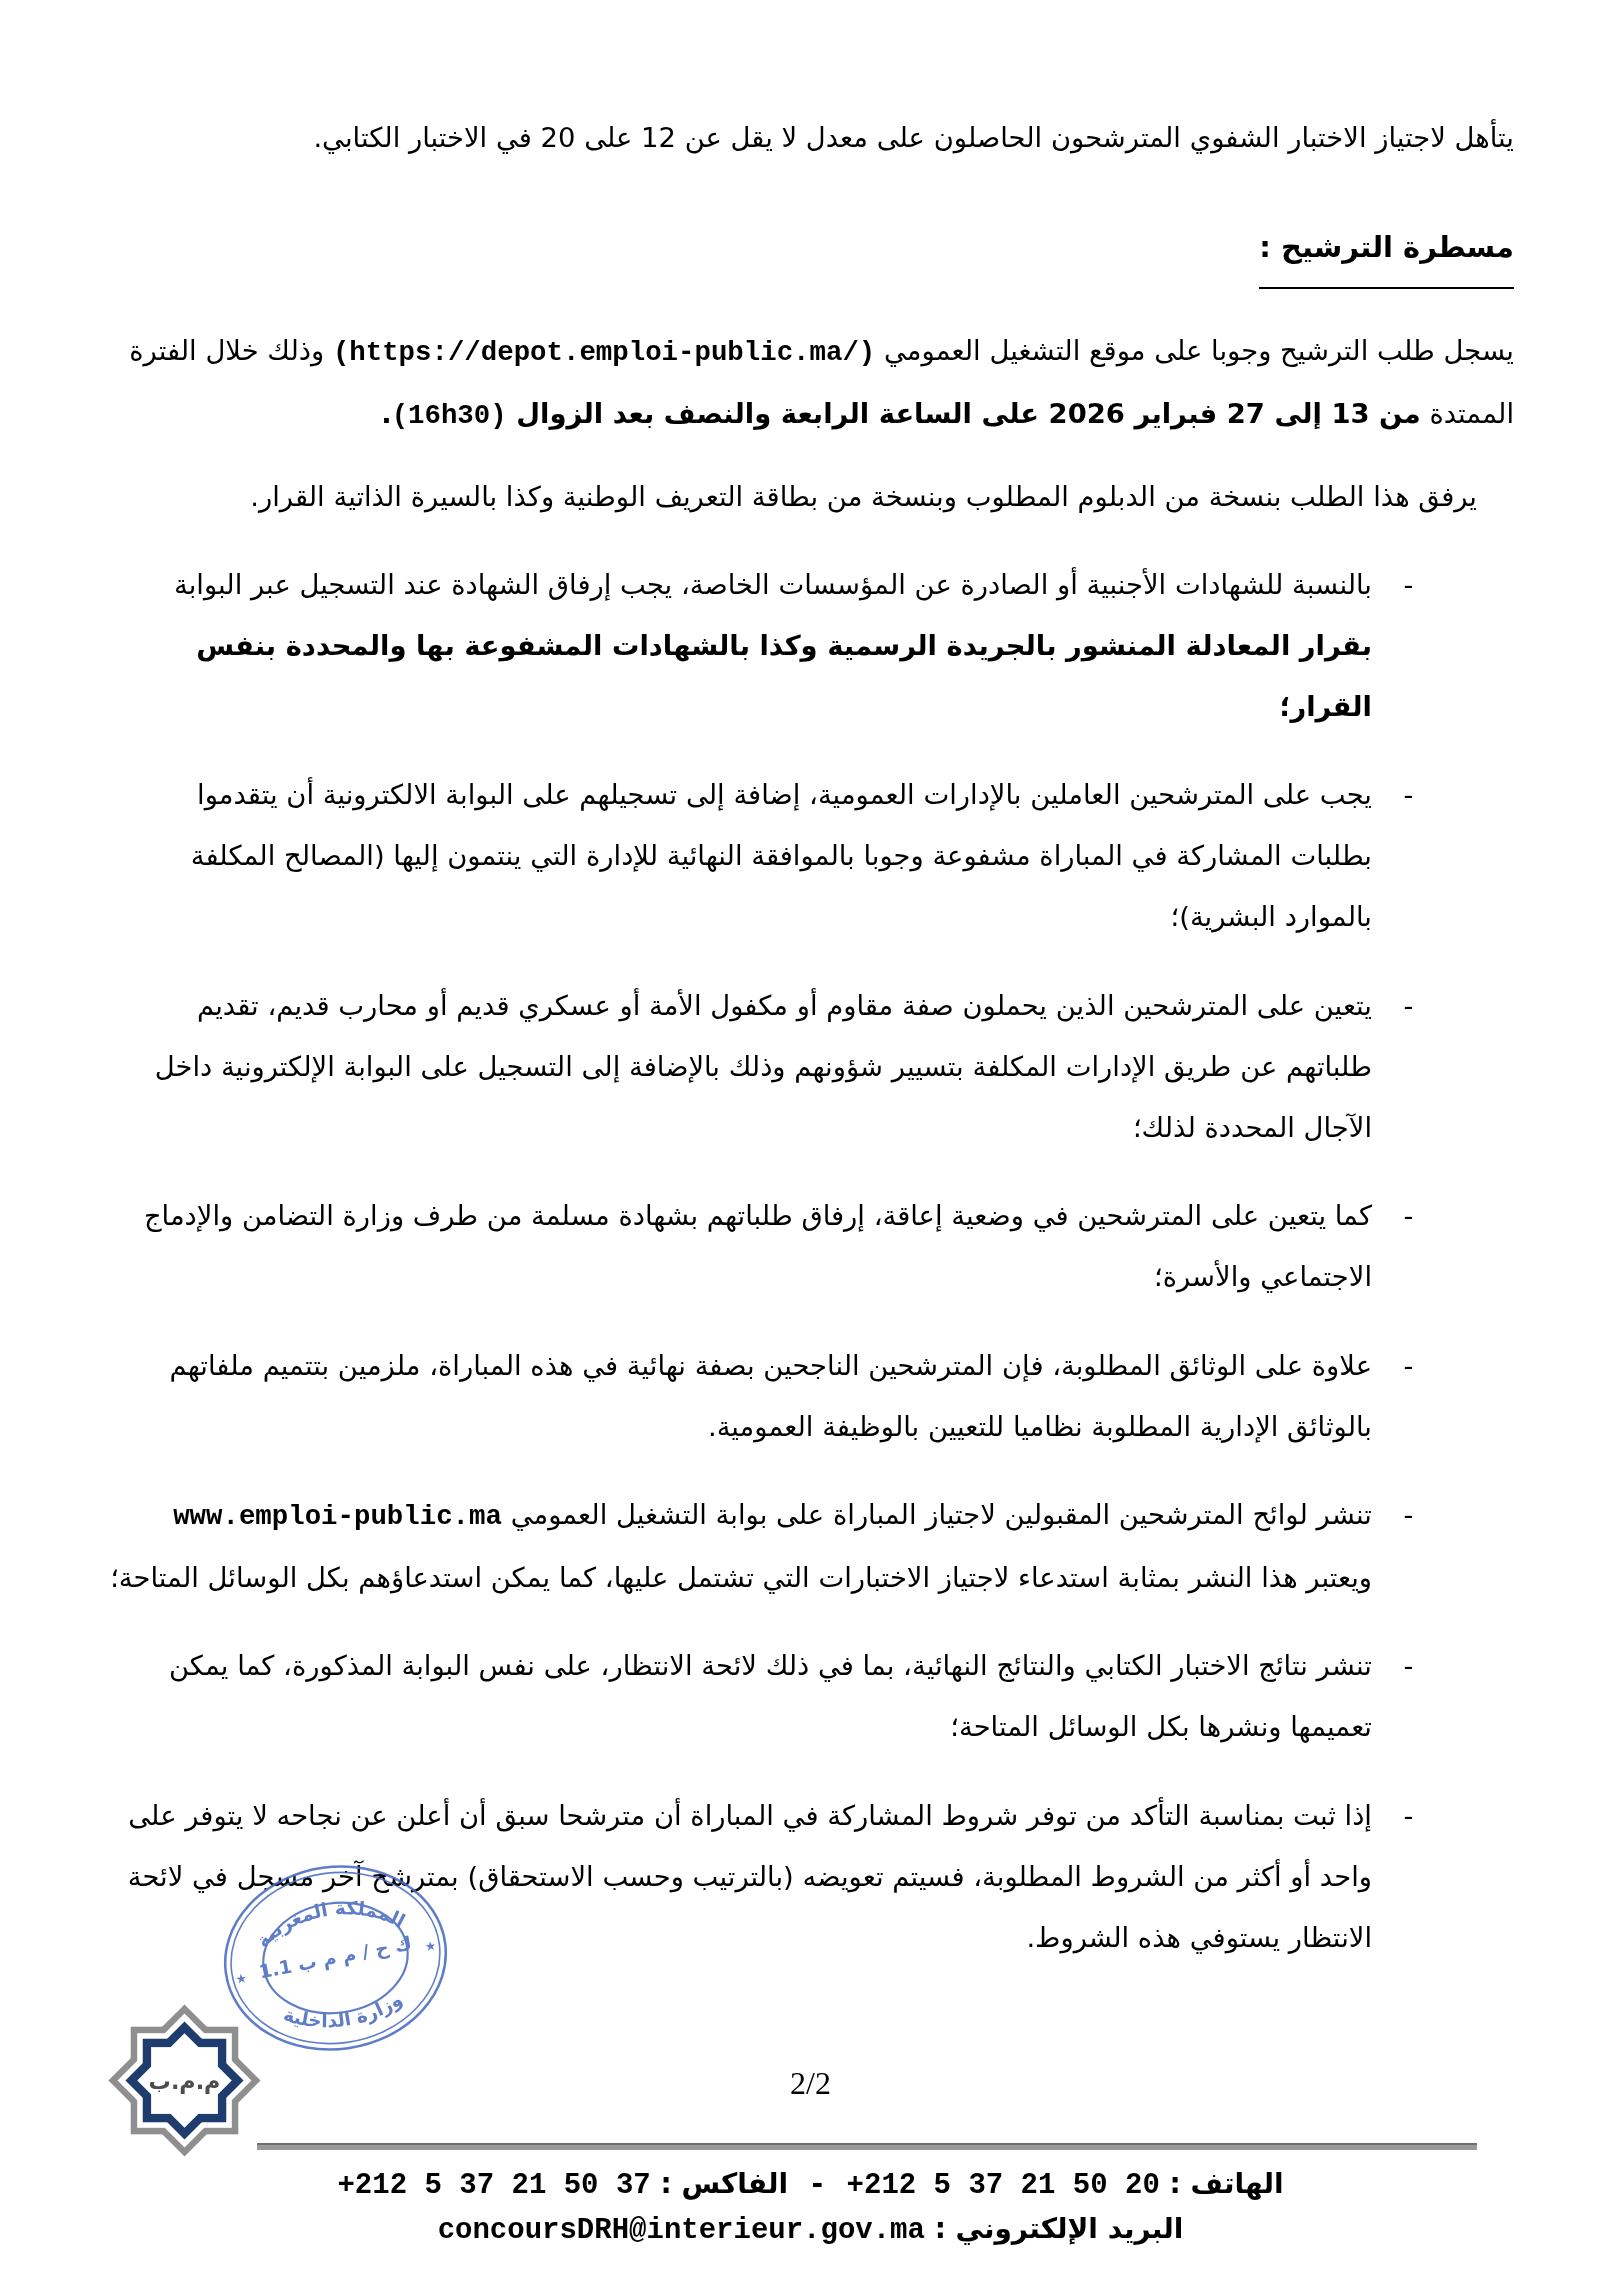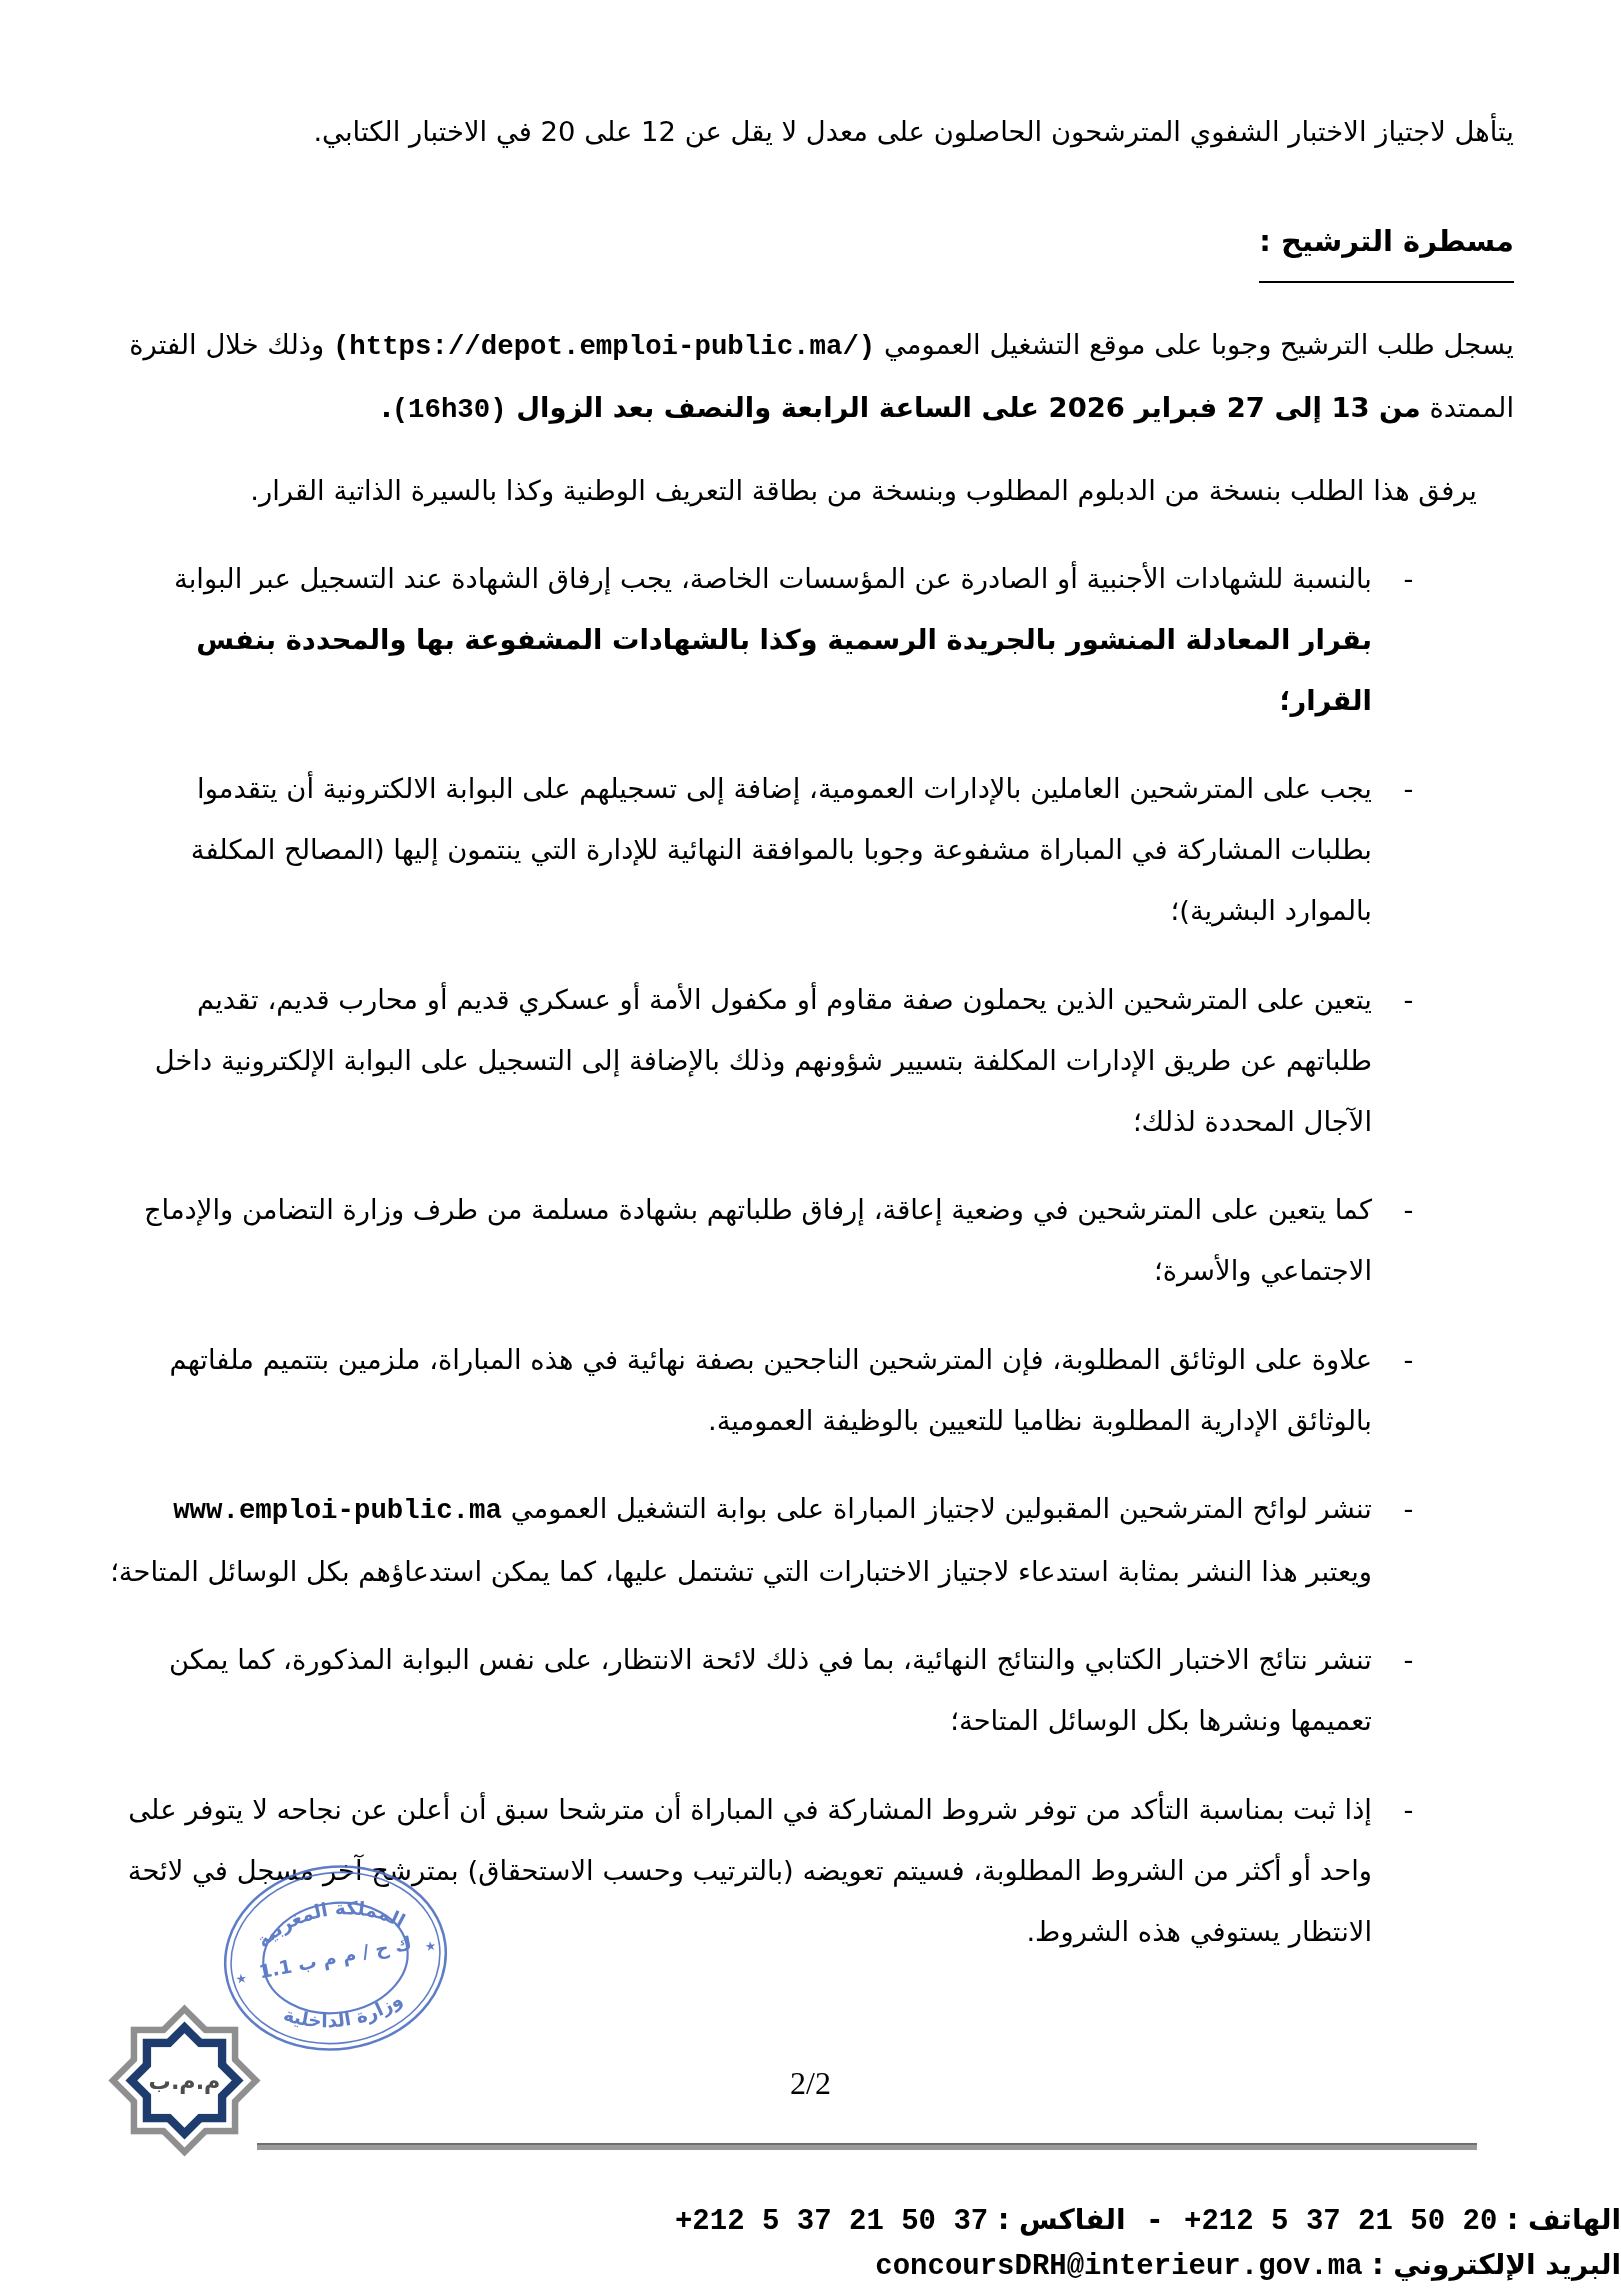--- a/index.html
+++ b/index.html
@@ -5,21 +5,21 @@
   html,body{margin:0;padding:0;background:#ffffff;}
   .page{
     position:relative;
     width:1621px;height:2293px;
     background:#ffffff;
     font-family:"DejaVu Sans",sans-serif;
     color:#000;
     overflow:hidden;
   }
   .content{
-    position:absolute;top:6px;left:107px;right:107px;
+    position:absolute;top:12px;left:107px;right:107px;
     direction:rtl;text-align:right;
     font-size:27.4px;line-height:61px;
   }
   p{margin:0;}
   .intro{margin-top:95px;}
   .title-wrap{margin-top:49px;}
   .title-wrap.mt2{margin-top:43px;}
   .title-wrap.mt3{margin-top:45px;}
   .sec-title{
     display:inline-block;
@@ -43,22 +43,22 @@
     position:absolute;top:2066px;left:0;width:100%;
     text-align:center;font-family:"Liberation Serif",serif;
     font-size:32px;line-height:35px;
   }
   .divider{
     position:absolute;top:2143px;left:257px;width:1220px;height:4.9px;
     background:#9a9a9a;border-top:2px solid #6e6e6e;z-index:0;
   }
   .footer-line{
     position:absolute;left:0;width:100%;
-    direction:rtl;text-align:right;
-    font-size:28px;font-weight:bold;line-height:39px;margin-top:36px;
+    direction:rtl;text-align:center;
+    font-size:28px;font-weight:bold;line-height:39px;
   }
   .footer-phone{top:2164px;}
   .footer-email{top:2209px;}
   .footer-line .ltr{font-size:29px;}
   .sep{padding:0 13.7px;}
   .stamp{
     position:absolute;left:218px;top:1862px;width:235px;height:192px;z-index:1;
   }
   .star-logo{
     position:absolute;left:101px;top:1997px;width:167px;height:167px;z-index:1;

